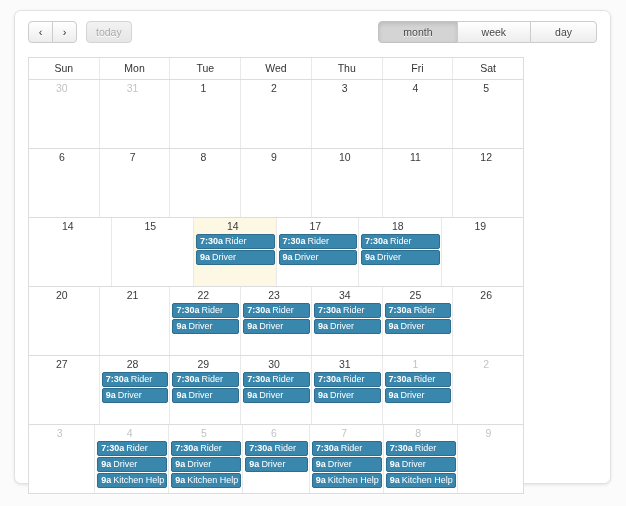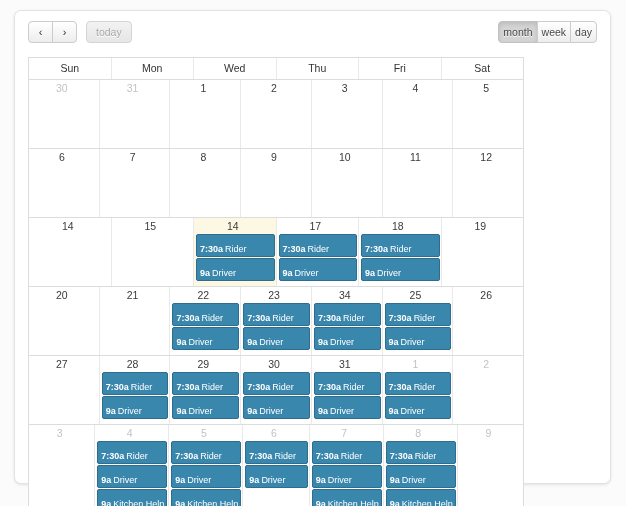--- a/index.html
+++ b/index.html
@@ -44,21 +44,21 @@
     position: absolute; left: 0; right: 0; top: 0; text-align: right;
     pointer-events: none;
   }
   .tb-right { position: absolute; right: 0; top: 0; display: flex; align-items: center; }
 
   .btn {
     display: inline-flex;
     align-items: center;
     justify-content: center;
     height: 22px;
-    padding: 0 4px;
+    padding: 0 24px;
     font-size: 10.5px;
     color: #474747;
     background-image: linear-gradient(to bottom, #ffffff 0%, #ededed 100%);
     background-color: #f5f5f5;
     border: 1px solid #cccccc;
     text-shadow: 0 1px 0 #ffffff;
     cursor: pointer;
     white-space: nowrap;
     line-height: 1;
   }
@@ -145,21 +145,21 @@
   .day.other .daynum { color: #c3c3c3; }
 
   .events { padding: 0 1px 0 2px; }
   .event {
     display: block;
     background: #3a87ad;
     border: 1px solid #2e6d8d;
     color: #ffffff;
     font-size: 9px;
     line-height: 11px;
-    padding: 9px 2px 1px 3px;
+    padding: 1px 2px 1px 3px;
     margin-bottom: 1px;
     border-radius: 2px;
     overflow: hidden;
     white-space: nowrap;
     cursor: pointer;
   }
   .event .etime { font-weight: bold; margin-right: 2px; }
   .event .etitle { font-weight: normal; }
 </style>
 </head>
@@ -192,20 +192,21 @@
             <button class="btn">week</button>
             <button class="btn">day</button>
           </div>
         </div>
       </div>
 
       <div class="cal">
         <div class="cal-head">
           <div class="hcell">Sun</div>
           <div class="hcell">Mon</div>
+          <div class="hcell">Tue</div>
           <div class="hcell">Wed</div>
           <div class="hcell">Thu</div>
           <div class="hcell">Fri</div>
           <div class="hcell">Sat</div>
         </div>
         <div id="weeks-host">
             <div class="week">
               <div class="day other">
                 <div class="daynum">30</div>
                 <div class="events"></div>

